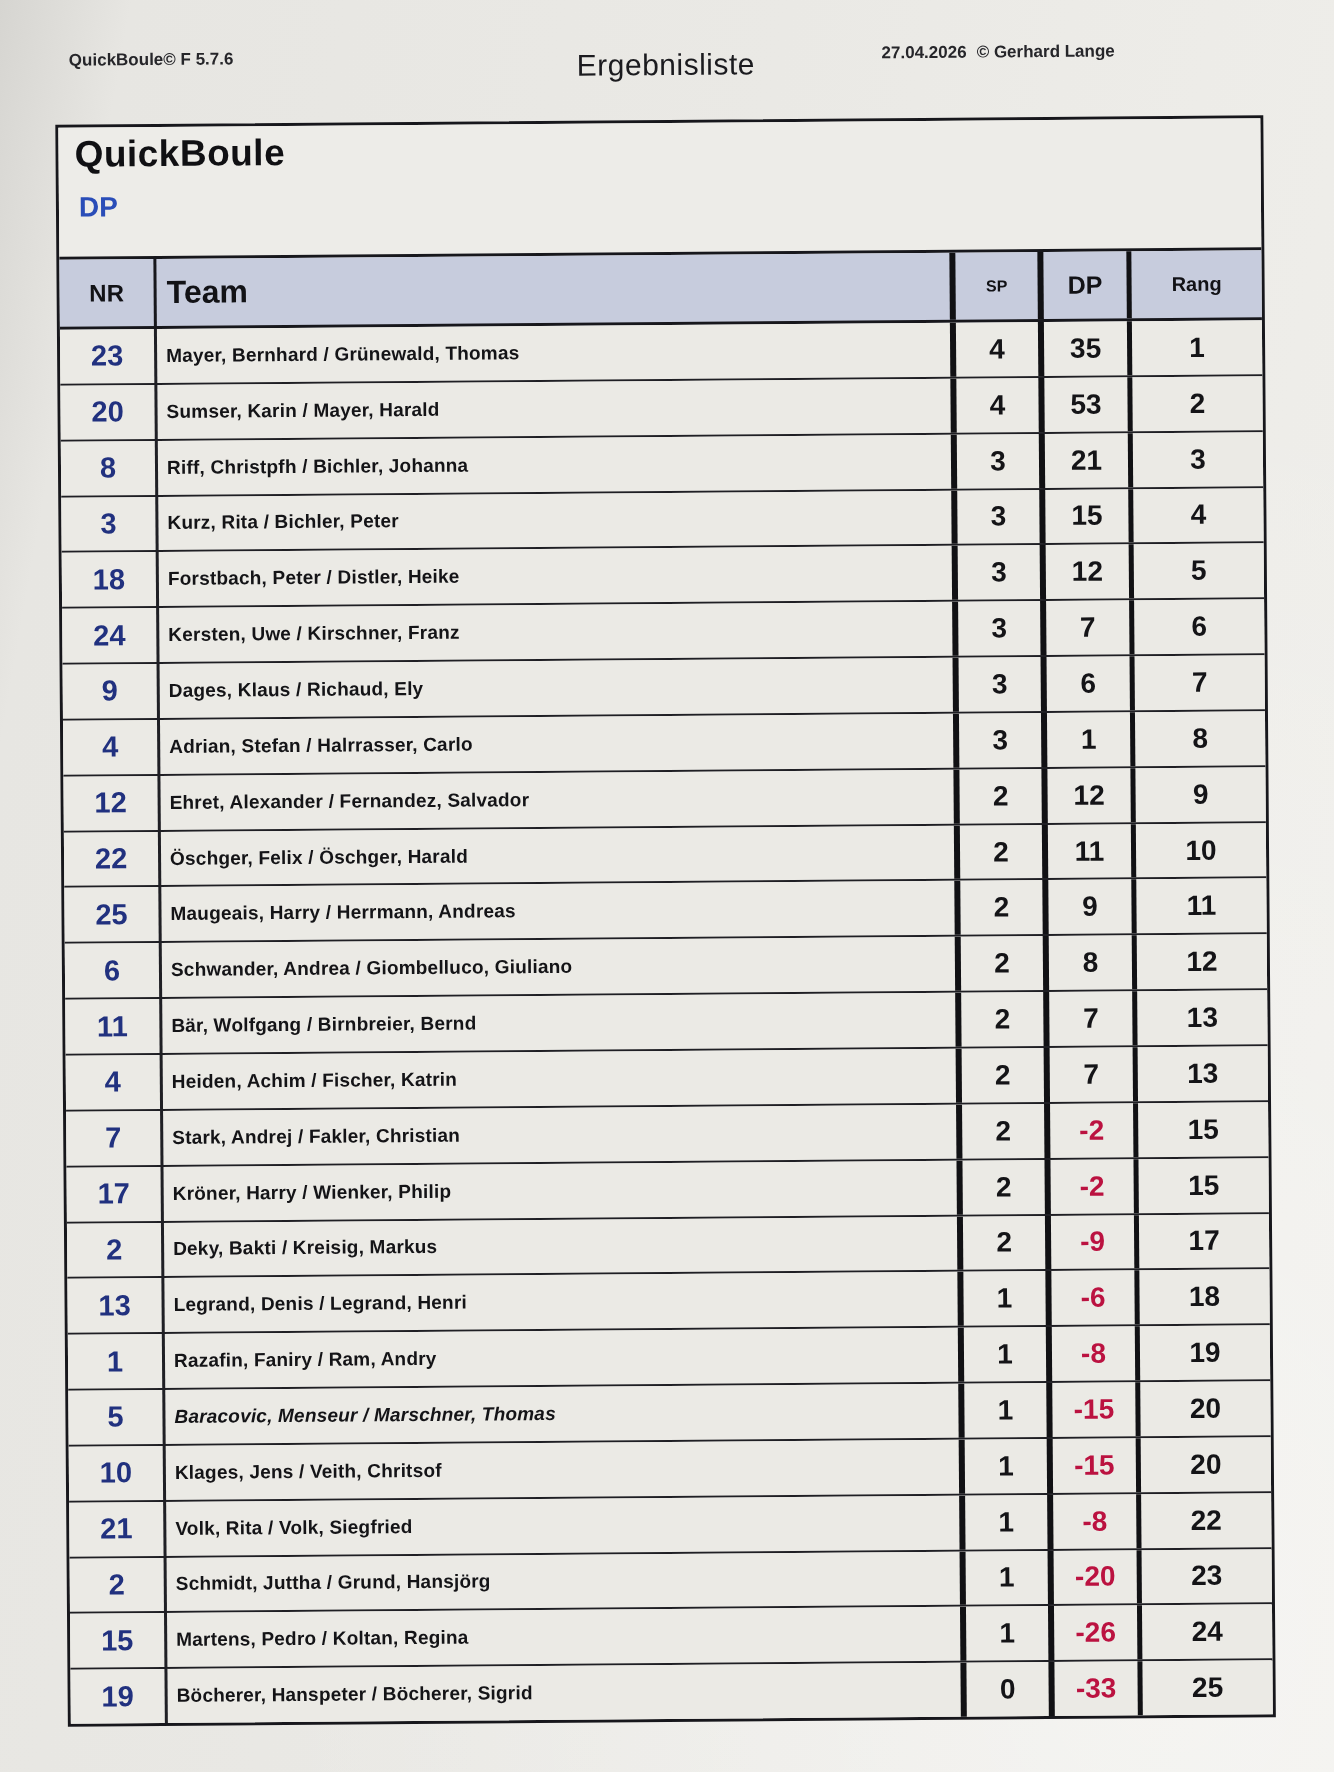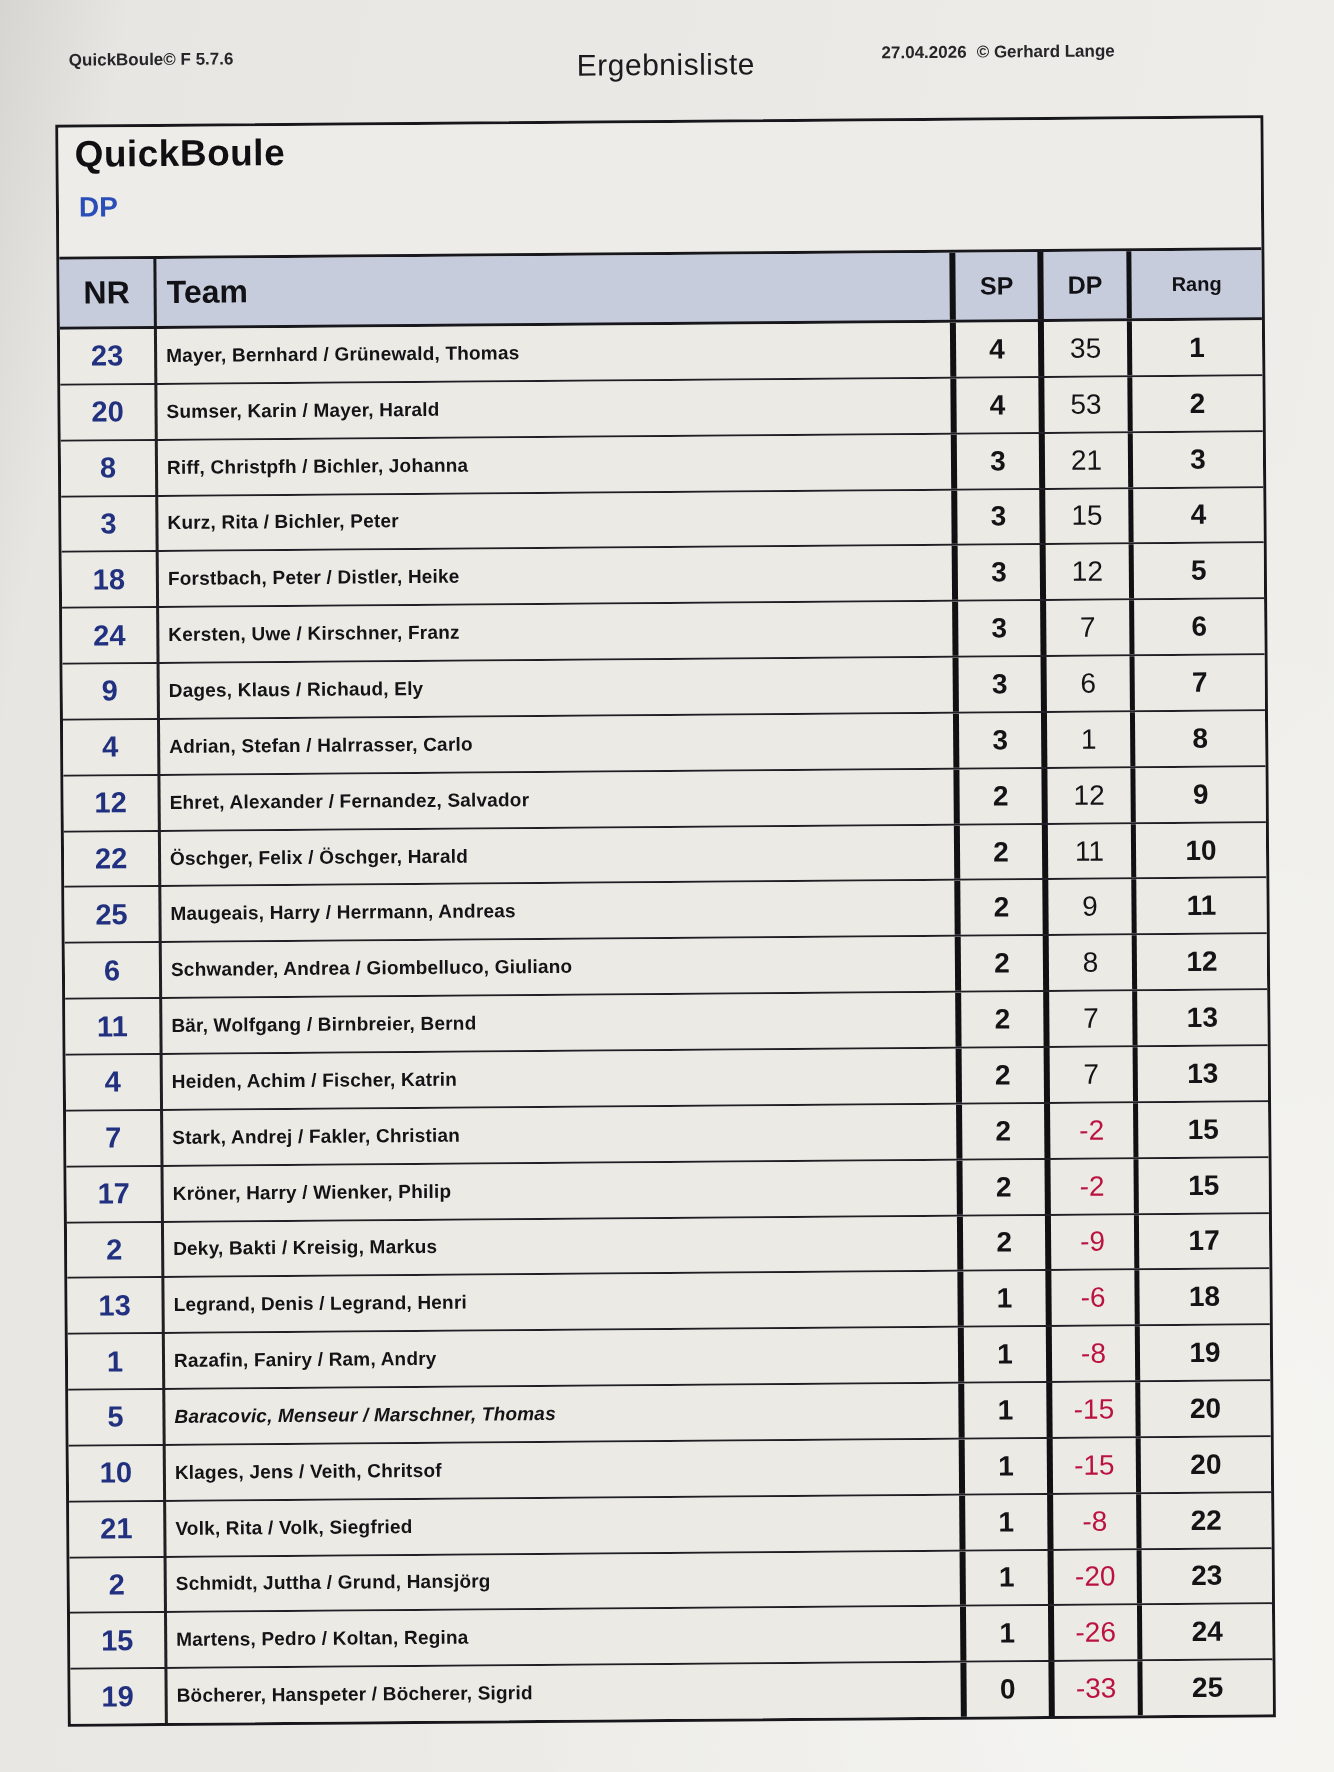--- a/index.html
+++ b/index.html
@@ -24,39 +24,39 @@
   
   .sheet { position:absolute; left:62px; top:120px; width:1208px; height:1602px;
            border:3px solid #17171c; background:#ebeae5; display:flex; flex-direction:column; }
 
   .title-box { height:132px; border-bottom:3px solid #17171c; background:#edece8; padding:6px 0 0 16px; }
   .table-title    { font-size:37px; font-weight:bold; color:#101013; letter-spacing:0.5px; }
   .table-subtitle { font-size:28px; font-weight:bold; color:var(--blue,#2a4db8); margin-top:16px; margin-left:4px; }
 
   .header-row { height:70px; display:flex; background:var(--lavender,#c7ccdd); border-bottom:3px solid #17171c; }
   .hcell { display:flex; align-items:center; color:#121216; }
-  .h-nr   { width:97px;  border-right:3px solid #17171c; justify-content:center; font-size:32px; font-weight:bold; }
+  .h-nr   { width:97px;  border-right:3px solid #17171c; justify-content:center; font-size:24px; font-weight:bold; }
   .h-team { flex:1;      border-right:6px solid #111114; padding-left:10px; font-size:32px; font-weight:bold; }
-  .h-sp   { width:88px;  border-right:6px solid #111114; justify-content:center; font-size:25px; font-weight:bold; }
+  .h-sp   { width:88px;  border-right:6px solid #111114; justify-content:center; font-size:16px; font-weight:bold; }
   .h-dp   { width:88px;  border-right:5px solid #111114; justify-content:center; font-size:25px; font-weight:bold; }
   .h-rang { width:130px; justify-content:center; font-size:20px; font-weight:bold; }
 
   .rows { flex:1; display:flex; flex-direction:column; }
   .row  { flex:1; display:flex; border-bottom:2px solid #1f1f24; background:#ebeae5; }
   .row:last-child { border-bottom:none; }
   .cell { display:flex; align-items:center; }
   .c-nr   { width:97px;  border-right:3px solid #1f1f24; justify-content:center;
             font-size:29px; font-weight:bold; color:var(--navy,#21317f); }
   .c-team { flex:1;      border-right:6px solid #111114; padding-left:9px;
             font-size:19px; font-weight:bold; color:#141417; letter-spacing:0.2px; }
   .c-team.italic { font-style:italic; }
   .c-sp   { width:88px;  border-right:6px solid #111114; justify-content:center;
             font-size:28px; font-weight:bold; color:#141417; }
   .c-dp   { width:88px;  border-right:5px solid #111114; justify-content:center;
-            font-size:28px; font-weight:normal; color:#141417; }
+            font-size:28px; font-weight:bold; color:#141417; }
   .c-dp.neg { color:var(--red,#bb1240); }
   .c-rang { width:130px; justify-content:center; font-size:28px; font-weight:bold; color:#141417; }
 </style>
 </head>
 <body>
 
 <div class="photo">
 
   <div class="app-version">QuickBoule© F 5.7.6</div>
   <div class="doc-title">Ergebnisliste</div>

